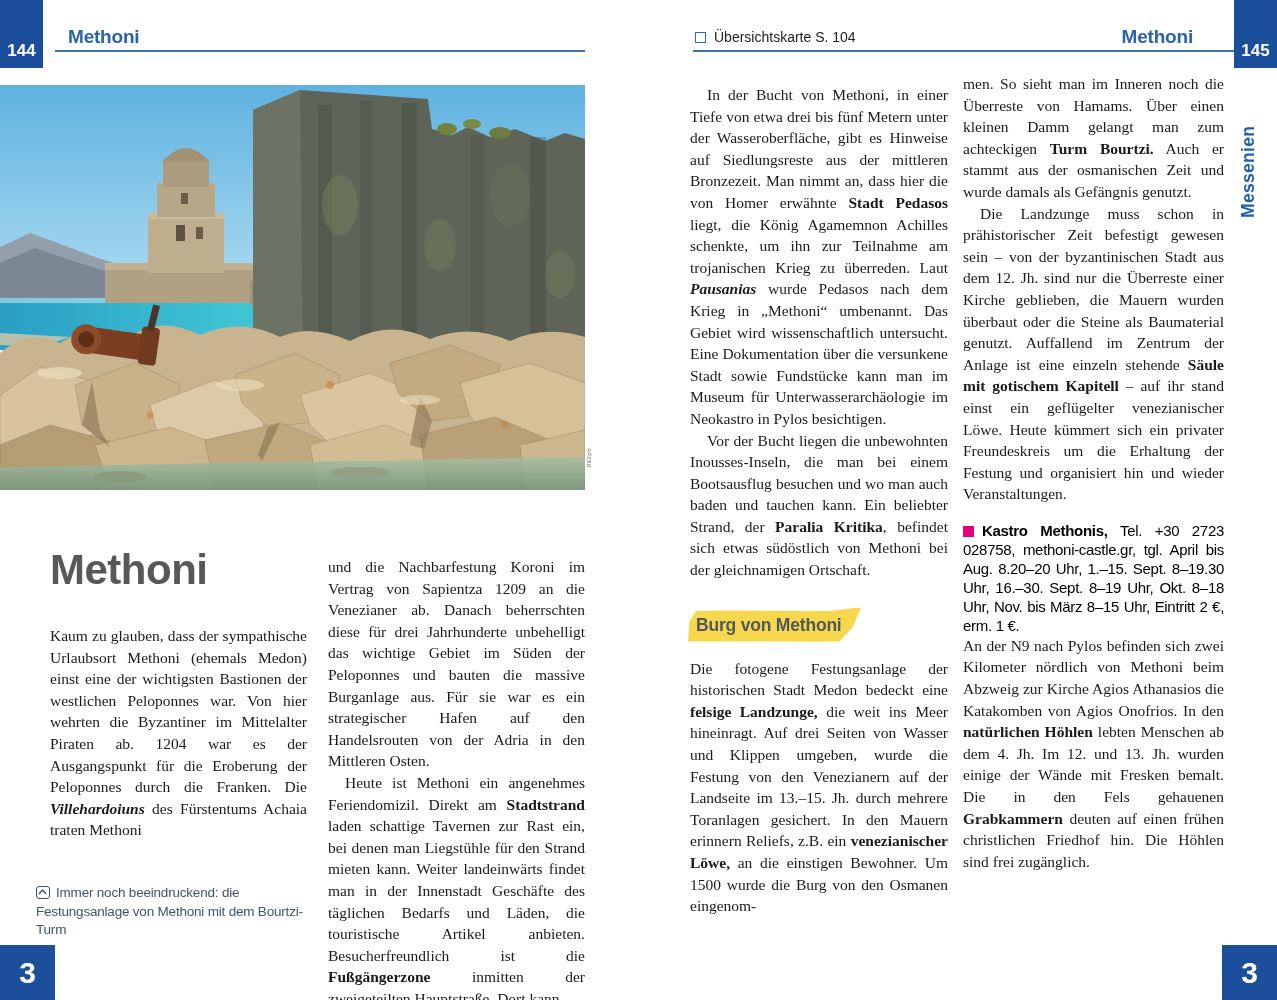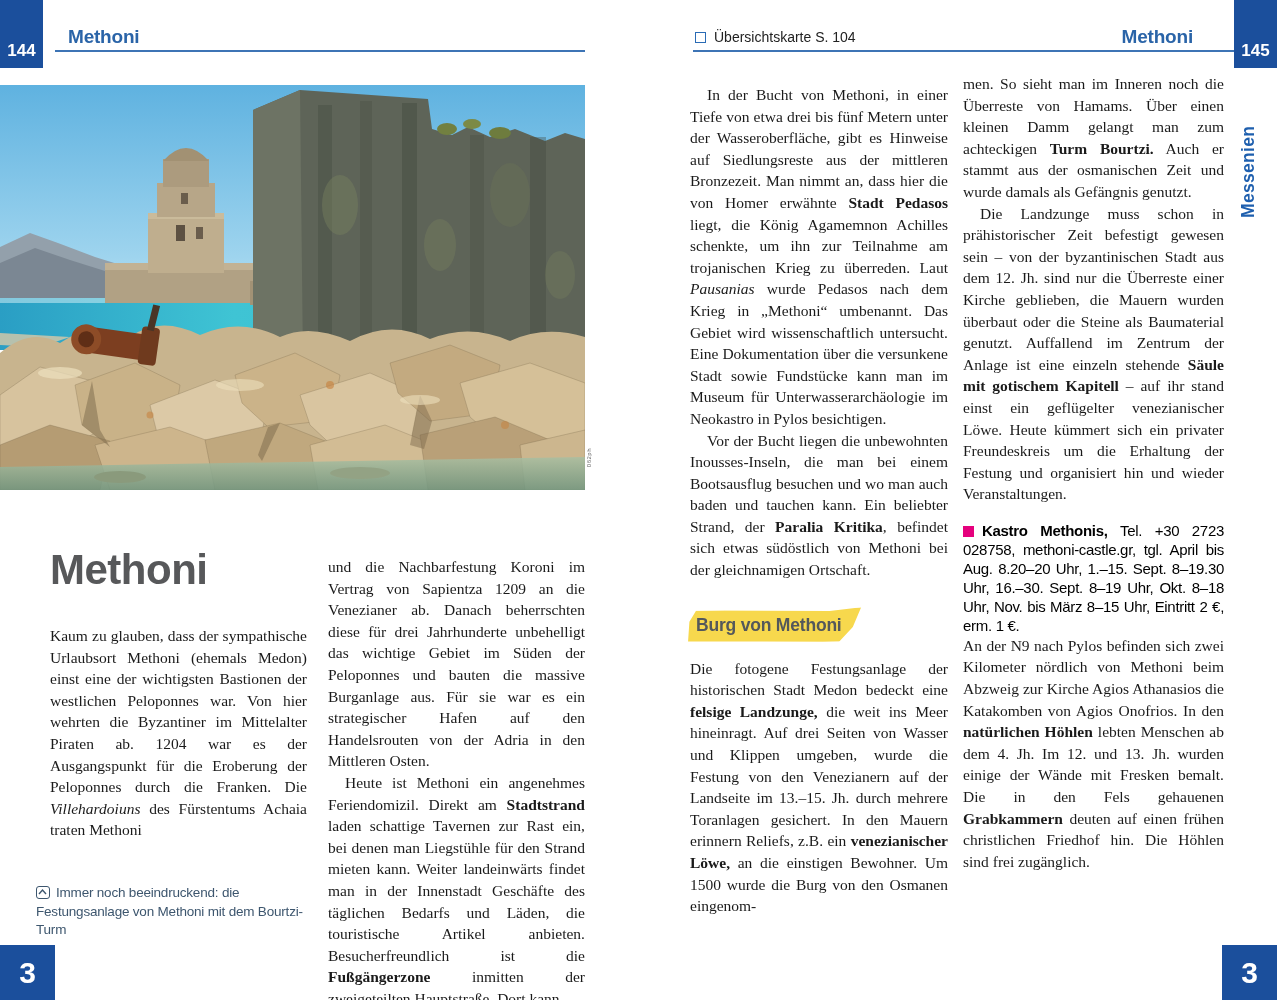--- a/index.html
+++ b/index.html
@@ -2,21 +2,21 @@
 <html lang="de"><head>
 <meta charset="utf-8">
 <style>
   html,body{margin:0;padding:0;}
   body{
     width:1277px;height:1000px;position:relative;background:#ffffff;
     font-family:"Liberation Sans",sans-serif;overflow:hidden;color:#1c1c1c;
   }
   .abs{position:absolute;}
   .b{font-weight:bold;}
-  .i{font-style:italic;}
+  .i{font-style:italic;font-weight:bold;}
 
   
   .pagenum-box{
     width:43px;height:68px;background:#1b4f9c;color:#fff;
     display:flex;align-items:flex-end;justify-content:center;
     font-weight:bold;font-size:17px;padding-bottom:7px;box-sizing:border-box;
   }
   .hdr-rule{height:2px;background:#3d74b5;top:50px;}
   .hdr-title{font-weight:bold;font-size:19px;color:#2a64a8;letter-spacing:-0.2px;}
   .hdr-note{font-size:14px;color:#222;display:flex;align-items:center;gap:8px;}

